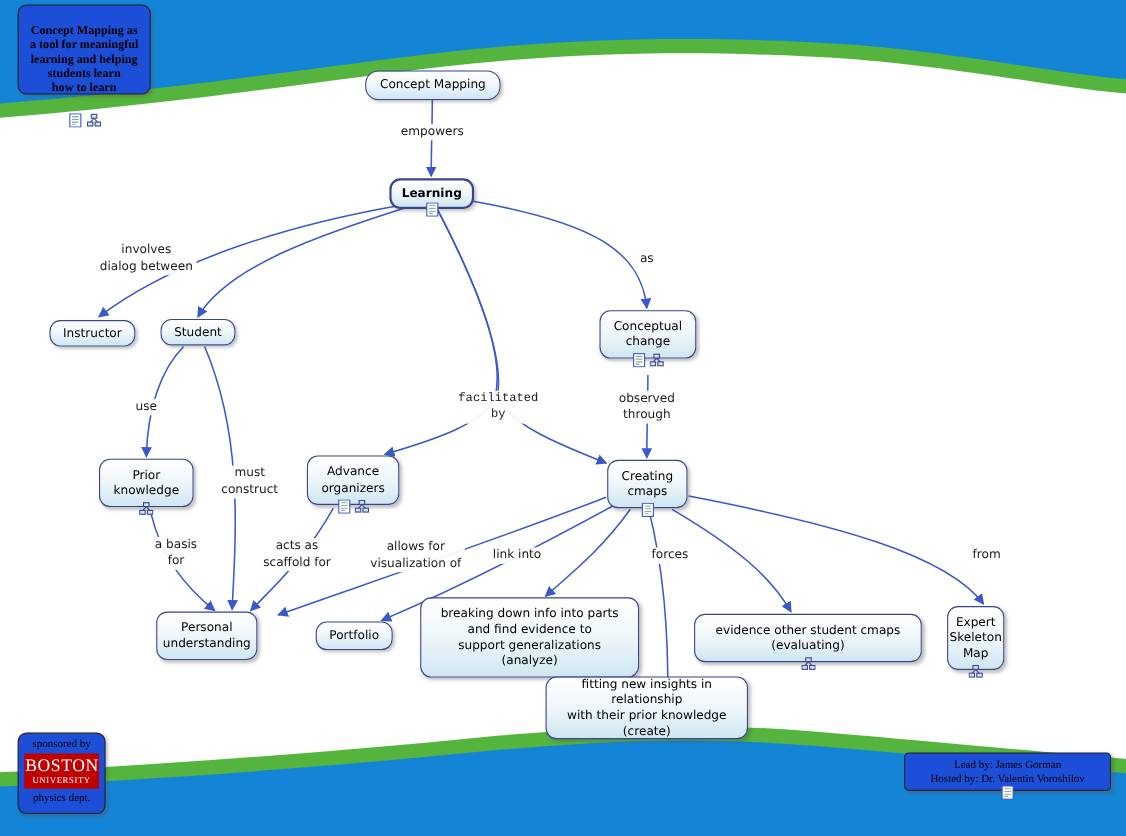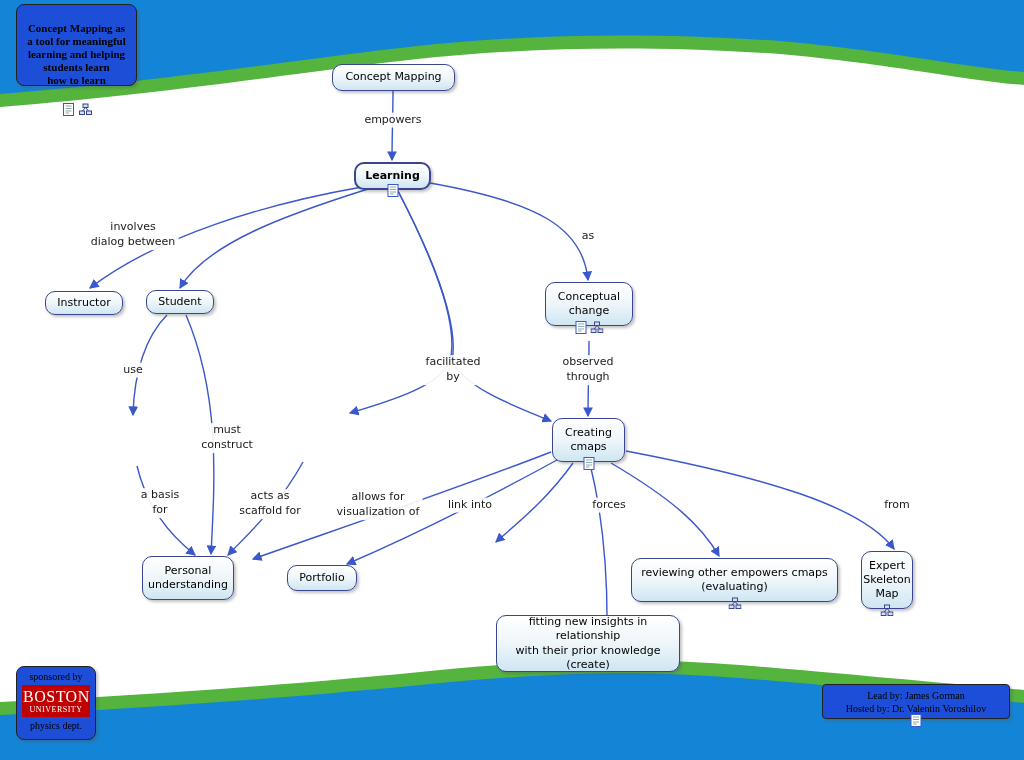--- a/index.html
+++ b/index.html
@@ -78,35 +78,35 @@
     </g>
   </svg>
 
   <div class="label" style="left:393px; top:120px;">empowers</div>
   <div class="label" style="left:133px; top:235px;">involves
 dialog between</div>
   <div class="label" style="left:588px; top:236px;">as</div>
   <div class="label" style="left:133px; top:370px;">use</div>
   <div class="label" style="left:227px; top:438px;">must
 construct</div>
-  <div class="label" style="left:453px; top:370px;">facilitated
+  <div class="label" style="left:453px; top:370px;font-family:Liberation Mono, monospace;">facilitated
 by</div>
   <div class="label" style="left:588px; top:370px;">observed
 through</div>
   <div class="label" style="left:160px; top:503px;">a basis
 for</div>
   <div class="label" style="left:270px; top:504px;">acts as
 scaffold for</div>
   <div class="label" style="left:378px; top:505px;">allows for
 visualization of</div>
   <div class="label" style="left:470px; top:505px;">link into</div>
   <div class="label" style="left:609px; top:505px;">forces</div>
   <div class="label" style="left:897px; top:505px;">from</div>
 
-  <div class="node" style="left:332px; top:64px; width:123px; height:27px;">
+  <div class="node" style="left:332px; top:64px; width:123px; height:27px;border-radius:12px;">
     <span class="nlabel">Concept Mapping</span>
   </div>
 
   <div class="node bold" style="left:354px; top:162px; width:77px; height:28px;">
     <span class="nlabel">Learning</span>
     <span class="res-icons">
       <svg width="13" height="13" viewBox="0 0 13 13">
           <rect x="1.5" y="0.5" width="10" height="12" fill="#fff" stroke="#3a57cb"></rect>
           <line x1="3.5" y1="3" x2="9.5" y2="3" stroke="#8aa"></line>
           <line x1="3.5" y1="5.5" x2="9.5" y2="5.5" stroke="#8aa"></line>
@@ -137,21 +137,52 @@
         </svg>
       <svg width="13" height="13" viewBox="0 0 13 13">
           <path d="M6.5,4.5 L3,8.5 M6.5,4.5 L10,8.5" stroke="#39458e" fill="none"></path>
           <rect x="4" y="1" width="5" height="3.5" fill="#cfe3f2" stroke="#39458e"></rect>
           <rect x="0.5" y="8" width="5" height="3.5" fill="#cfe3f2" stroke="#39458e"></rect>
           <rect x="7.5" y="8" width="5" height="3.5" fill="#cfe3f2" stroke="#39458e"></rect>
         </svg>
     </span>
   </div>
 
-
+  <div class="node" style="left:90px; top:417px; width:86px; height:44px;">
+    <span class="nlabel">Prior
+knowledge</span>
+    <span class="res-icons">
+      <svg width="13" height="13" viewBox="0 0 13 13">
+          <path d="M6.5,4.5 L3,8.5 M6.5,4.5 L10,8.5" stroke="#39458e" fill="none"></path>
+          <rect x="4" y="1" width="5" height="3.5" fill="#cfe3f2" stroke="#39458e"></rect>
+          <rect x="0.5" y="8" width="5" height="3.5" fill="#cfe3f2" stroke="#39458e"></rect>
+          <rect x="7.5" y="8" width="5" height="3.5" fill="#cfe3f2" stroke="#39458e"></rect>
+        </svg>
+    </span>
+  </div>
+
+  <div class="node" style="left:279px; top:414px; width:84px; height:45px;">
+    <span class="nlabel">Advance
+organizers</span>
+    <span class="res-icons">
+      <svg width="13" height="13" viewBox="0 0 13 13">
+          <rect x="1.5" y="0.5" width="10" height="12" fill="#fff" stroke="#3a57cb"></rect>
+          <line x1="3.5" y1="3" x2="9.5" y2="3" stroke="#8aa"></line>
+          <line x1="3.5" y1="5.5" x2="9.5" y2="5.5" stroke="#8aa"></line>
+          <line x1="3.5" y1="8" x2="9.5" y2="8" stroke="#8aa"></line>
+          <line x1="3.5" y1="10" x2="7" y2="10" stroke="#8aa"></line>
+        </svg>
+      <svg width="13" height="13" viewBox="0 0 13 13">
+          <path d="M6.5,4.5 L3,8.5 M6.5,4.5 L10,8.5" stroke="#39458e" fill="none"></path>
+          <rect x="4" y="1" width="5" height="3.5" fill="#cfe3f2" stroke="#39458e"></rect>
+          <rect x="0.5" y="8" width="5" height="3.5" fill="#cfe3f2" stroke="#39458e"></rect>
+          <rect x="7.5" y="8" width="5" height="3.5" fill="#cfe3f2" stroke="#39458e"></rect>
+        </svg>
+    </span>
+  </div>
 
   <div class="node" style="left:552px; top:418px; width:73px; height:44px;">
     <span class="nlabel">Creating
 cmaps</span>
     <span class="res-icons">
       <svg width="13" height="13" viewBox="0 0 13 13">
           <rect x="1.5" y="0.5" width="10" height="12" fill="#fff" stroke="#3a57cb"></rect>
           <line x1="3.5" y1="3" x2="9.5" y2="3" stroke="#8aa"></line>
           <line x1="3.5" y1="5.5" x2="9.5" y2="5.5" stroke="#8aa"></line>
           <line x1="3.5" y1="8" x2="9.5" y2="8" stroke="#8aa"></line>
@@ -162,23 +193,29 @@
 
   <div class="node" style="left:142px; top:556px; width:92px; height:44px;justify-content:center;">
     <span class="nlabel">Personal
 understanding</span>
   </div>
 
   <div class="node" style="left:287px; top:565px; width:70px; height:26px;">
     <span class="nlabel">Portfolio</span>
   </div>
 
+  <div class="node" style="left:382px; top:543px; width:199px; height:73px;">
+    <span class="nlabel">breaking down info into parts
+and find evidence to
+support generalizations
+(analyze)</span>
+  </div>
 
   <div class="node" style="left:631px; top:558px; width:207px; height:44px;">
-    <span class="nlabel">reviewing other empowers cmaps
+    <span class="nlabel">evidence other student cmaps
 (evaluating)</span>
     <span class="res-icons">
       <svg width="13" height="13" viewBox="0 0 13 13">
           <path d="M6.5,4.5 L3,8.5 M6.5,4.5 L10,8.5" stroke="#39458e" fill="none"></path>
           <rect x="4" y="1" width="5" height="3.5" fill="#cfe3f2" stroke="#39458e"></rect>
           <rect x="0.5" y="8" width="5" height="3.5" fill="#cfe3f2" stroke="#39458e"></rect>
           <rect x="7.5" y="8" width="5" height="3.5" fill="#cfe3f2" stroke="#39458e"></rect>
         </svg>
     </span>
   </div>

